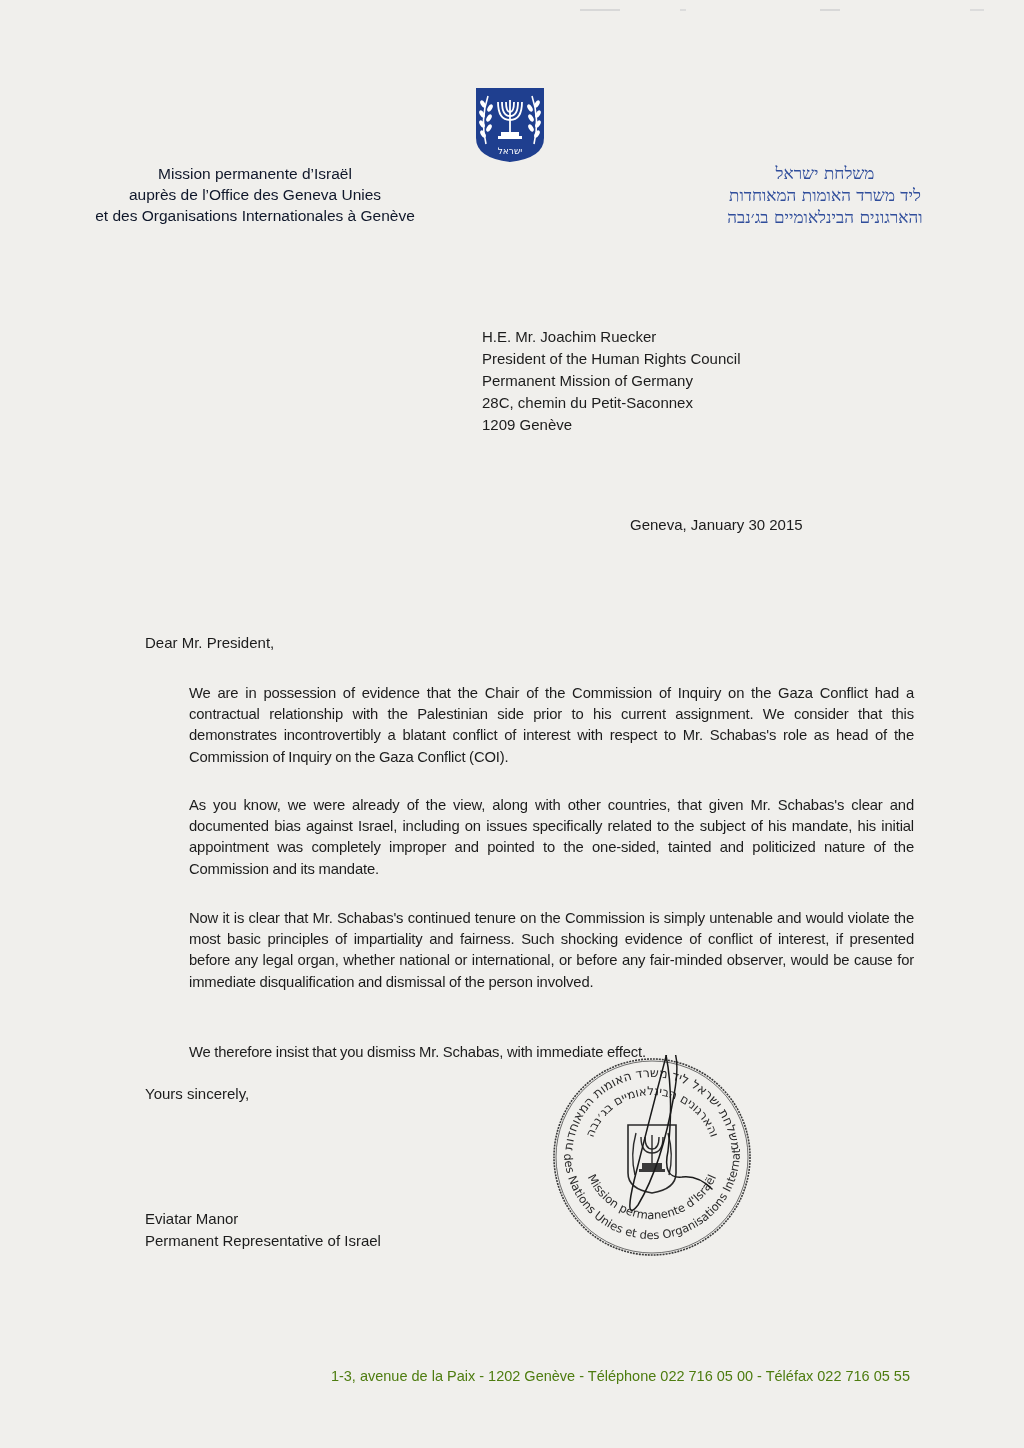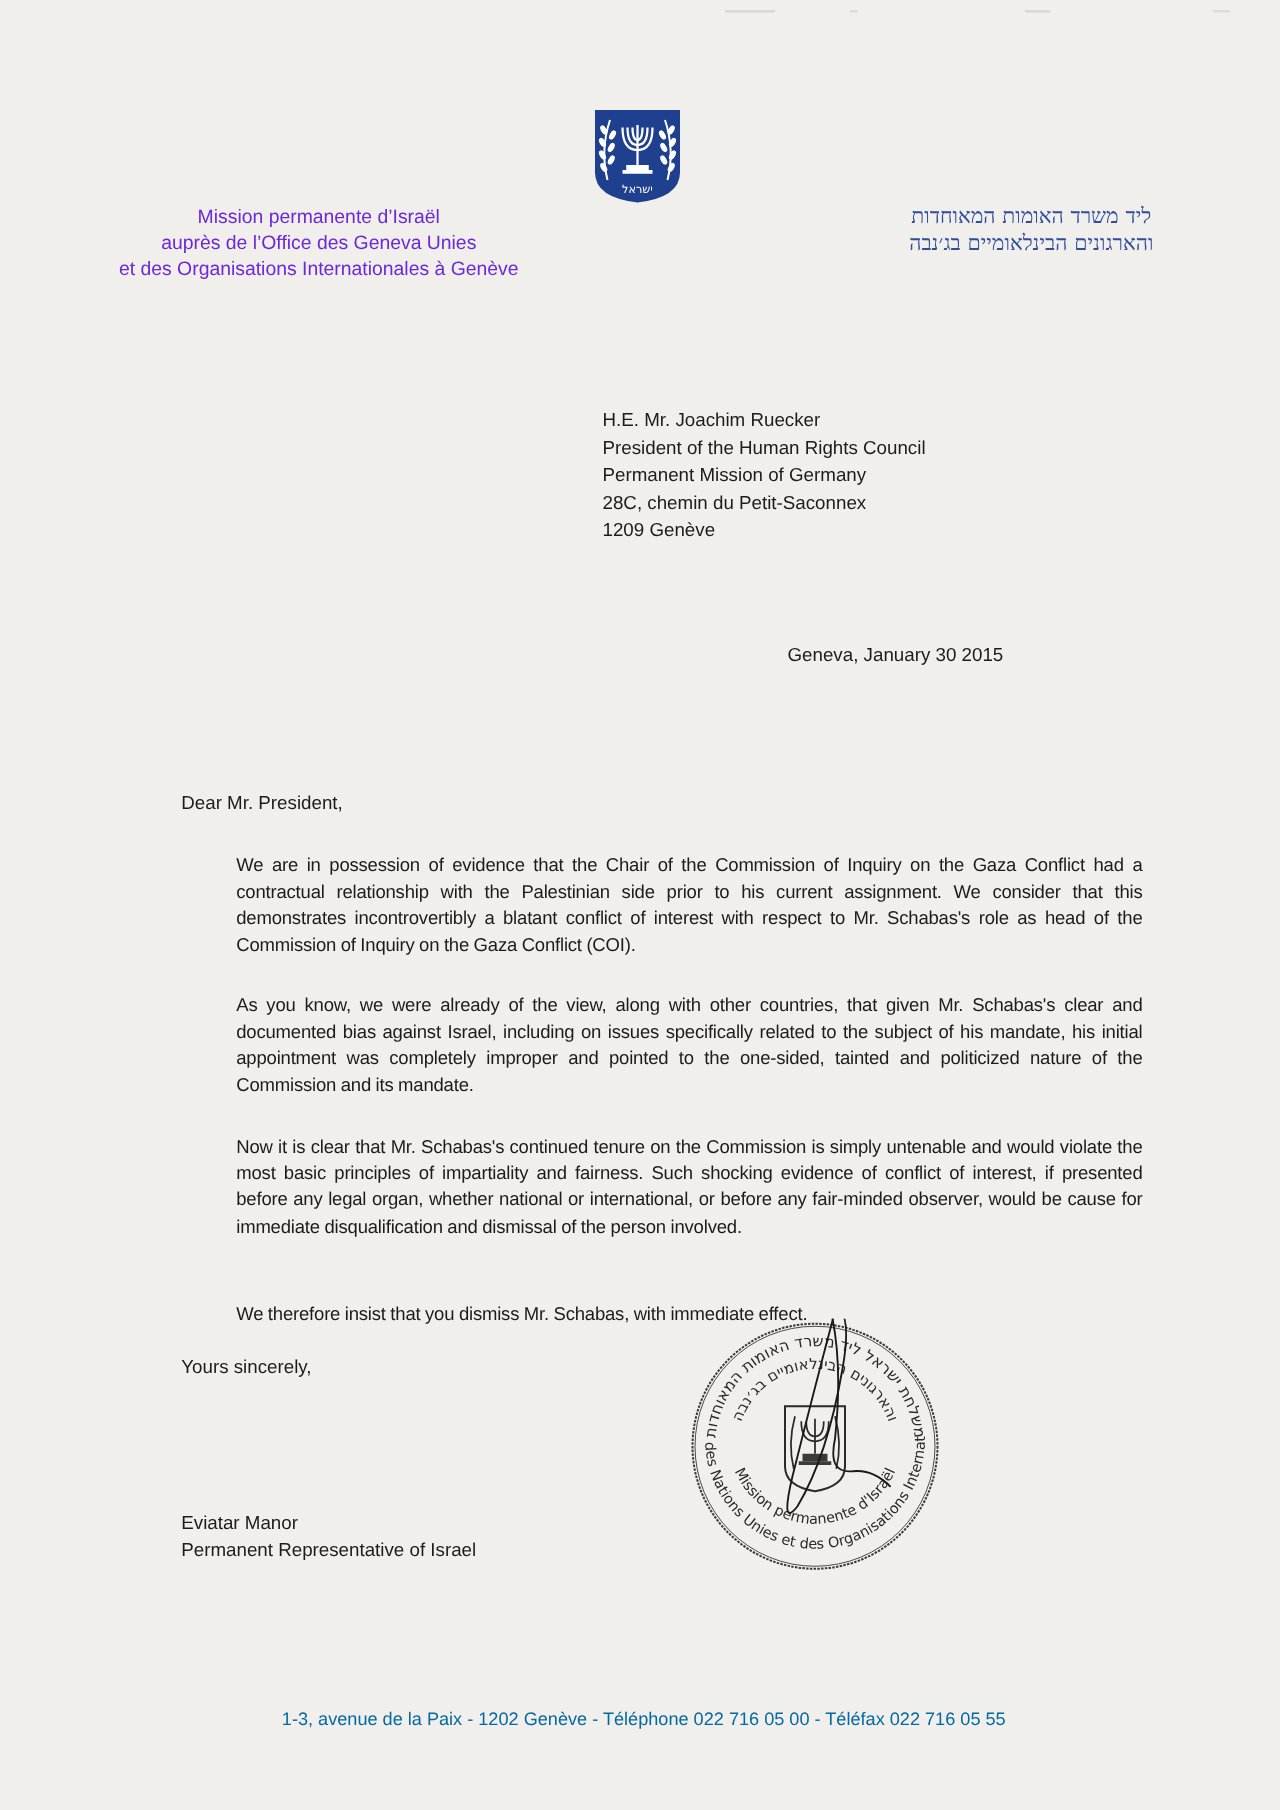--- a/index.html
+++ b/index.html
@@ -24,21 +24,21 @@
       width: 72px;
       height: 78px;
     }
 
     
     .lh-fr {
       left: 60px;
       top: 163px;
       width: 390px;
       text-align: center;
-      color: #6d28d9;
+      color: #0f172a;
       font-size: 15.5px;
       line-height: 21px;
     }
     .lh-he {
       left: 690px;
       top: 162px;
       width: 270px;
       text-align: center;
       color: #2f4d9b;
       font-family: "DejaVu Serif", serif;
@@ -98,22 +98,22 @@
       top: 1055px;
       width: 205px;
       height: 205px;
     }
 
     
     #footer {
       left: 120px;
       top: 1366px;
       width: 790px;
-      text-align: center;
-      color: #0369a1;
+      text-align: right;
+      color: #4d7c0f;
       font-size: 14.5px;
       line-height: 20px;
     }
     .top-marks {
       left: 570px;
       top: 0;
       width: 440px;
       height: 6px;
     }
   </style>
@@ -166,20 +166,21 @@
   </svg>
 </div>
 
 <div class="abs lh-fr">
   <div>Mission permanente d’Israël</div>
   <div>auprès de l’Office des Geneva Unies</div>
   <div>et des Organisations Internationales à Genève</div>
 </div>
 
 <div class="abs lh-he">
+  <div>משלחת ישראל</div>
   <div>ליד משרד האומות המאוחדות</div>
   <div>והארגונים הבינלאומיים בג׳נבה</div>
 </div>
 
 <div class="abs body-text" id="recipient">
   <div>H.E. Mr. Joachim Ruecker</div>
   <div>President of the Human Rights Council</div>
   <div>Permanent Mission of Germany</div>
   <div>28C, chemin du Petit-Saconnex</div>
   <div>1209 Genève</div>

